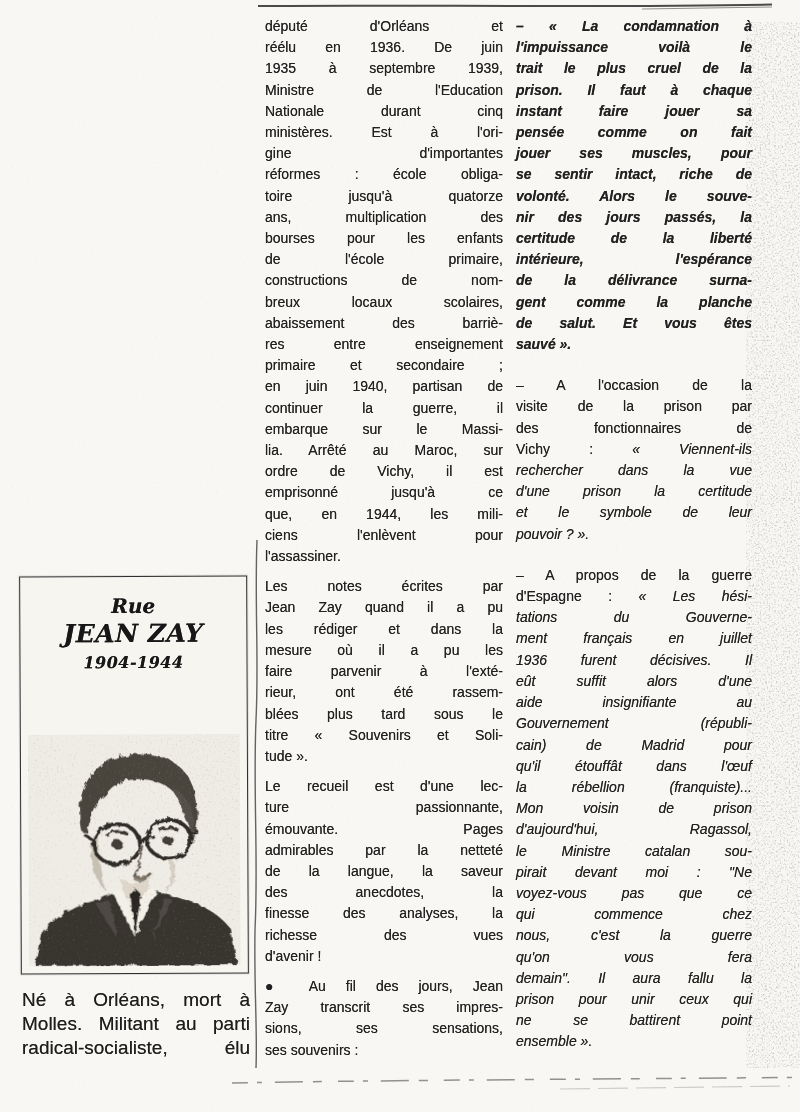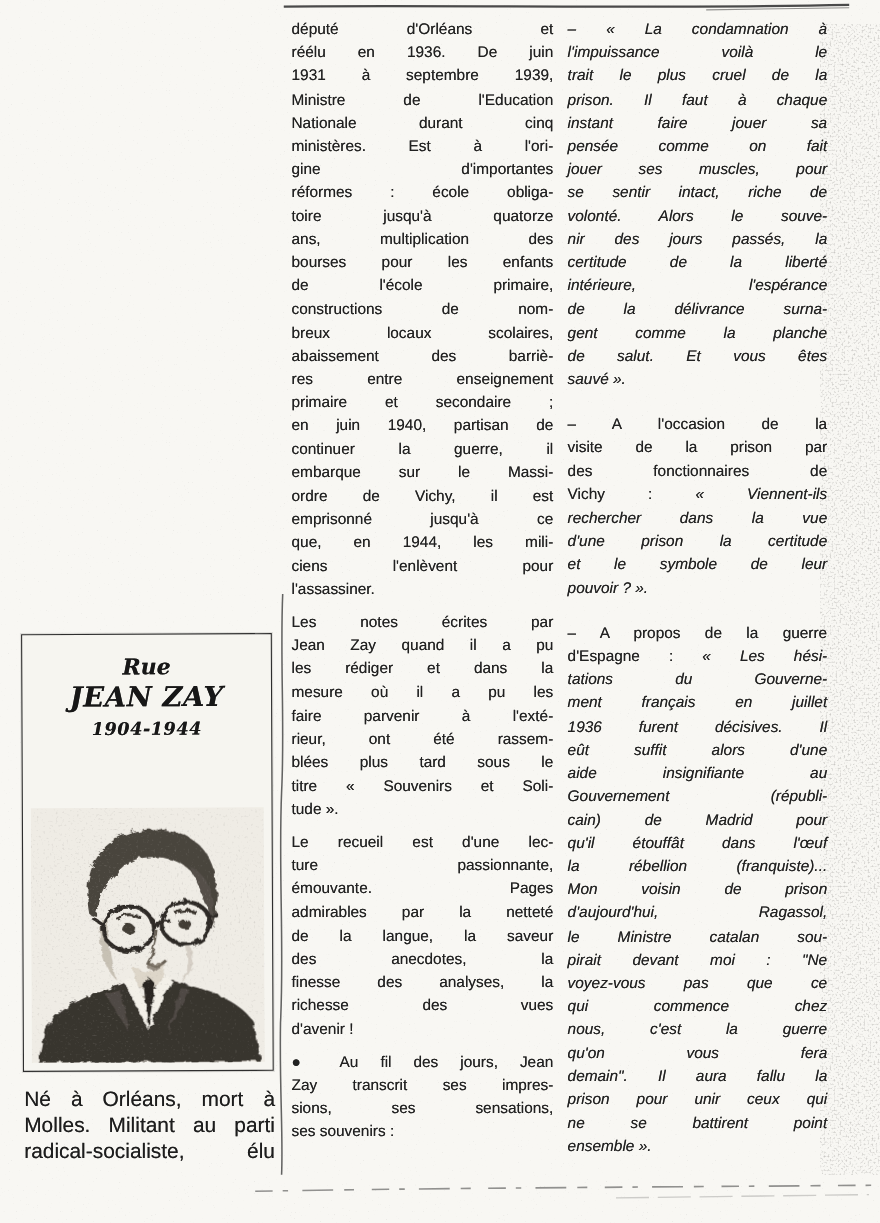--- a/index.html
+++ b/index.html
@@ -13,21 +13,21 @@
   #artifacts{z-index:0;pointer-events:none;}
   .content{z-index:1;}
 
   
   .col{position:absolute;font-size:14px;line-height:21.2px;color:#212121;
        text-shadow:0 0 .45px rgba(35,35,35,.75);}
   #col-mid{left:265px;top:16px;width:238px;}
   #col-right{left:516px;top:16px;width:236px;}
   #col-mid .para + .para{margin-top:9px;}
   #col-right .para + .para{margin-top:20px;}
-  .para.it{font-style:italic;}
+  .para.it{font-style:italic;font-weight:bold;}
   .it{font-style:italic;}
   .line{text-align:justify;}
   .line.j{text-align-last:justify;}
 
   
   #plaque{
     position:absolute;left:20px;top:576px;width:226px;height:396px;
     border:1.6px solid #2e2e2e;
     box-shadow:0 0 0 1px rgba(70,70,70,.14);
     background:#f6f5f0;
@@ -142,38 +142,39 @@
         <div class="line j"><span>Né à Orléans, mort à</span></div>
         <div class="line j"><span>Molles. Militant au parti</span></div>
         <div class="line j"><span>radical-socialiste, élu</span></div>
       </div>
     </div>
 
   <div id="col-mid" class="col">
       <div class="para">
         <div class="line j"><span>député d'Orléans et</span></div>
         <div class="line j"><span>réélu en 1936. De juin</span></div>
-        <div class="line j"><span>1931 à septembre 1939,</span></div>
+        <div class="line j"><span>1935 à septembre 1939,</span></div>
         <div class="line j"><span>Ministre de l'Education</span></div>
         <div class="line j"><span>Nationale durant cinq</span></div>
         <div class="line j"><span>ministères. Est à l'ori-</span></div>
         <div class="line j"><span>gine d'importantes</span></div>
         <div class="line j"><span>réformes : école obliga-</span></div>
         <div class="line j"><span>toire jusqu'à quatorze</span></div>
         <div class="line j"><span>ans, multiplication des</span></div>
         <div class="line j"><span>bourses pour les enfants</span></div>
         <div class="line j"><span>de l'école primaire,</span></div>
         <div class="line j"><span>constructions de nom-</span></div>
         <div class="line j"><span>breux locaux scolaires,</span></div>
         <div class="line j"><span>abaissement des barriè-</span></div>
         <div class="line j"><span>res entre enseignement</span></div>
         <div class="line j"><span>primaire et secondaire ;</span></div>
         <div class="line j"><span>en juin 1940, partisan de</span></div>
         <div class="line j"><span>continuer la guerre, il</span></div>
         <div class="line j"><span>embarque sur le Massi-</span></div>
+        <div class="line j"><span>lia. Arrêté au Maroc, sur</span></div>
         <div class="line j"><span>ordre de Vichy, il est</span></div>
         <div class="line j"><span>emprisonné jusqu'à ce</span></div>
         <div class="line j"><span>que, en 1944, les mili-</span></div>
         <div class="line j"><span>ciens l'enlèvent pour</span></div>
         <div class="line"><span>l'assassiner.</span></div>
       </div>
       <div class="para">
         <div class="line j"><span>Les notes écrites par</span></div>
         <div class="line j"><span>Jean Zay quand il a pu</span></div>
         <div class="line j"><span>les rédiger et dans la</span></div>

